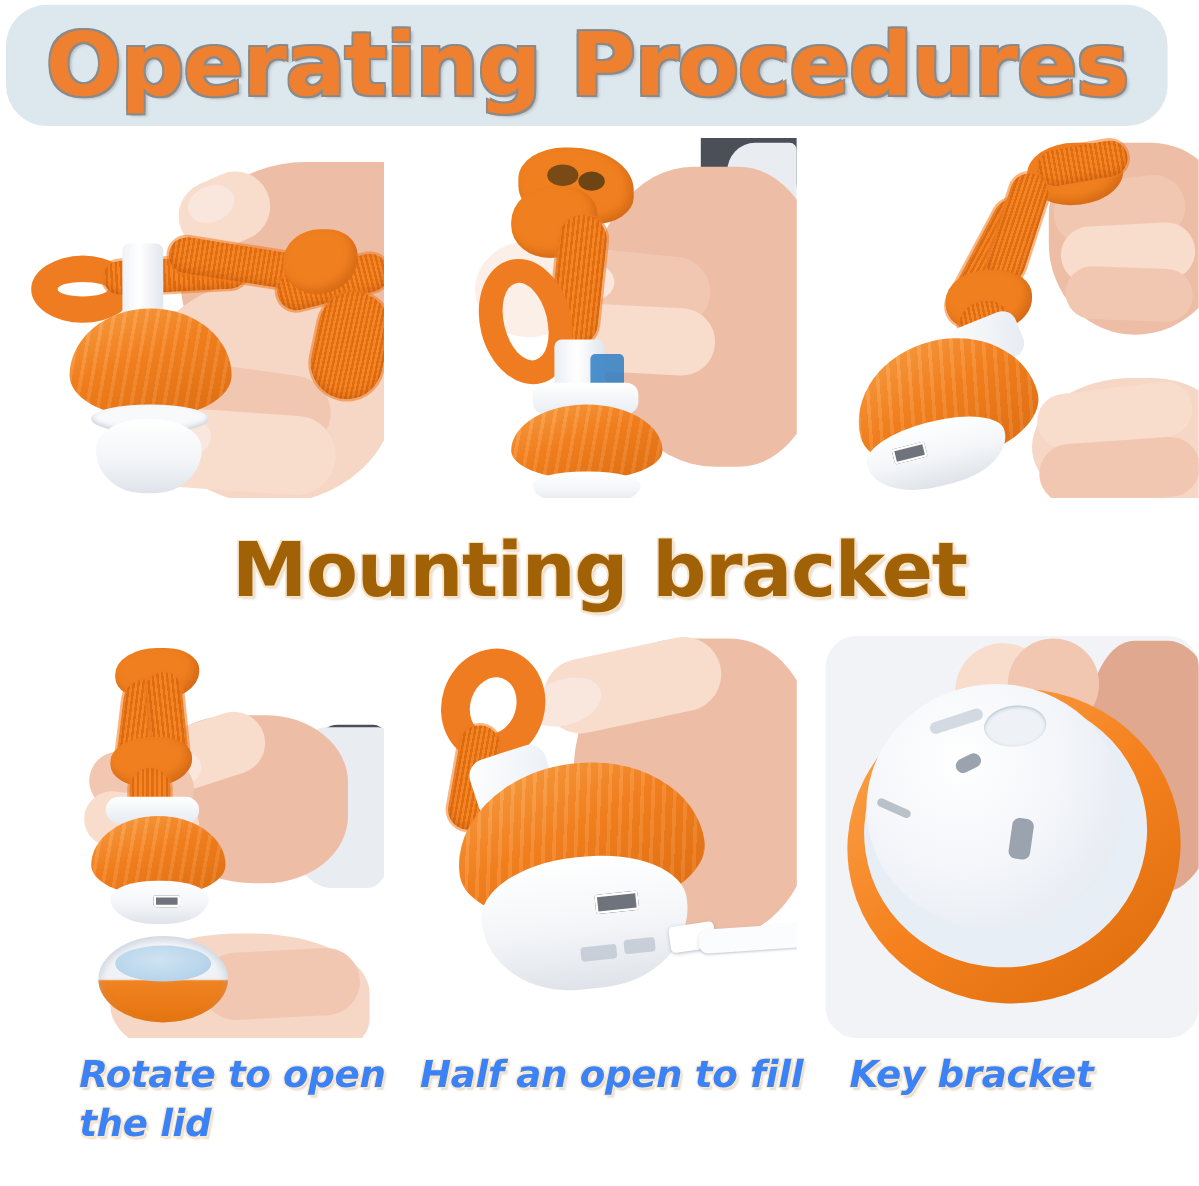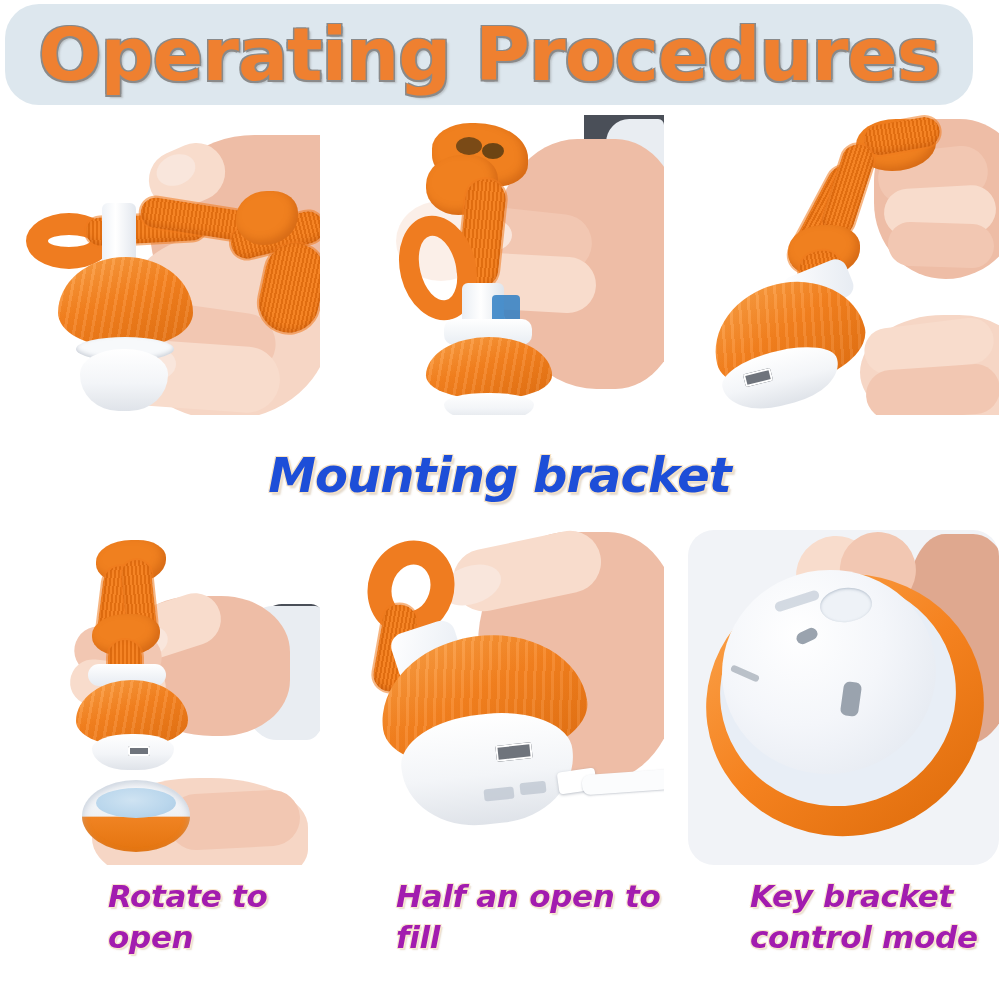--- a/index.html
+++ b/index.html
@@ -222,25 +222,24 @@
     left: 0;
     top: 425px;
     width: 999px;
     height: 100px;
     display: flex;
     align-items: center;
     justify-content: center;
     pointer-events: none;
   }
   .mid-headline-text {
-    font-size: 48px;
+    font-size: 63px;
     font-weight: bold;
-    font-style: italic;
     font-family: "DejaVu Sans", sans-serif;
-    color: #1d4ed8;
+    color: #a16207;
     letter-spacing: -1px;
     text-shadow:
       -1.2px -1.2px 0 #f7e3c5,
        1.2px -1.2px 0 #f7e3c5,
       -1.2px  1.2px 0 #f7e3c5,
        1.2px  1.2px 0 #f7e3c5,
        2.5px 2.5px 2px rgba(180,150,110,.35);
   }
 
   
@@ -251,30 +250,29 @@
     width: 999px;
     height: 120px;
     display: flex;
   }
   .caption {
     padding-top: 8px;
     font-size: 31px;
     font-weight: bold;
     font-style: italic;
     font-family: "DejaVu Sans", sans-serif;
-    color: #a21caf;
+    color: #3b82f6;
     line-height: 1.32;
     letter-spacing: -.3px;
     text-shadow:
       -1px -1px 0 #f9e7cf,
        1px -1px 0 #f9e7cf,
       -1px  1px 0 #f9e7cf,
        1px  1px 0 #f9e7cf,
        2px 2px 1.5px rgba(185,155,115,.35);
-    margin-left: 42px;
   }
   .caption.c1 { width: 330px; padding-left: 66px; }
   .caption.c2 { width: 340px; padding-left: 20px; }
   .caption.c3 { width: 329px; padding-left: 38px; }
 </style>
 </head>
 <body>
 
 <div class="title-banner">
   <div class="title-text">Operating Procedures</div>
@@ -445,21 +443,21 @@
       <div class="td-slot" style="left:42px;top:140px;width:30px;height:7px;transform:rotate(24deg);opacity:.65;"></div>
       <div class="td-btn" style="left:132px;top:58px;width:52px;height:34px;transform:rotate(-6deg);"></div>
       <div style="position:absolute;left:86px;top:66px;width:46px;height:10px;background:#c9d1db;border-radius:5px;transform:rotate(-18deg);opacity:.8;"></div>
     </div>
   </div>
 </div>
 
 <div class="captions">
   <div class="caption c1">
     <div>Rotate to open</div>
+    <div>the lid</div>
   </div>
   <div class="caption c2">
     <div>Half an open to fill</div>
   </div>
   <div class="caption c3">
     <div>Key bracket</div>
-    <div>control mode</div>
   </div>
 </div>
 
 </body></html>

